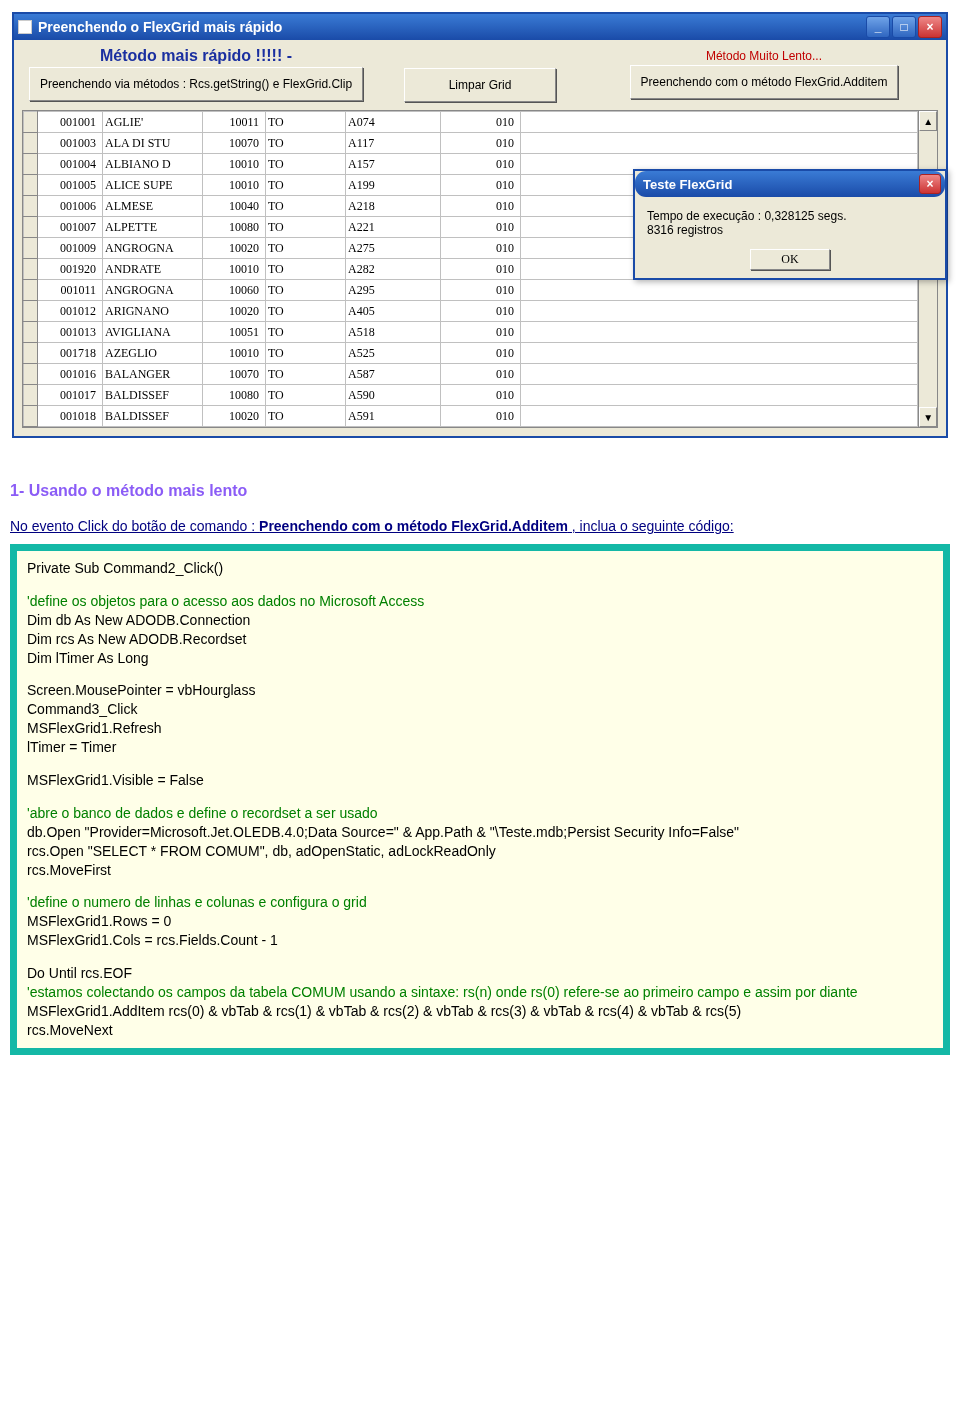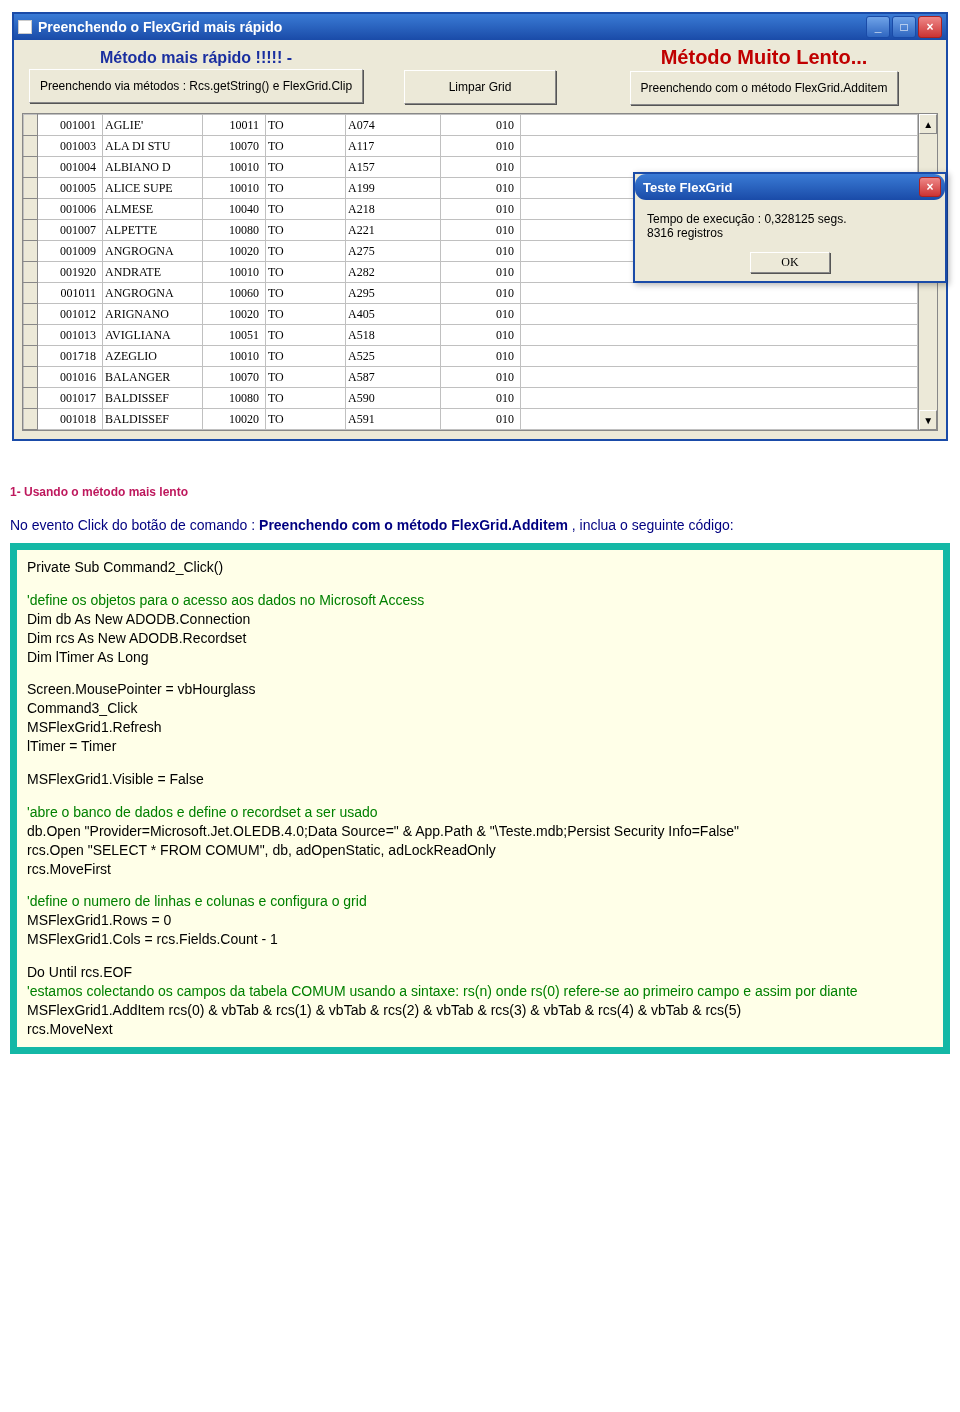--- a/index.html
+++ b/index.html
@@ -64,22 +64,22 @@
     text-align: center;
   }
   .panel-label-blue {
     color: #1a2fa0;
     font-weight: bold;
     font-size: 16px;
     font-family: Verdana, sans-serif;
   }
   .panel-label-red {
     color: #c00000;
-    font-weight: bold;
-    font-size: 20px;
+    font-weight: normal;
+    font-size: 12px;
     font-family: Verdana, sans-serif;
   }
   .win-button {
     display: inline-block;
     background: #ece9d8;
     border: 1px solid #888;
     border-top-color:#fff; border-left-color:#fff;
     box-shadow: 1px 1px 0 #555;
     font-family: Tahoma, sans-serif;
     font-size: 12px;
@@ -190,25 +190,25 @@
     font-family:Tahoma;font-size:12px;
     cursor:pointer;
   }
   
   .article {
     padding: 20px 10px 10px 10px;
     font-family: Verdana, sans-serif;
     color: #000080;
   }
   .article h3 {
-    color:#be185d;
-    font-size:12px;
+    color:#8b5cf6;
+    font-size:16px;
     margin: 12px 0 18px 0;
   }
-  .article p { font-size:14px; margin:0 0 10px 0;}
+  .article p { font-size:14px; margin:0 0 10px 0;text-decoration:underline;}
   .codebox {
     background:#ffffe8;
     border:7px solid #14b8a6;
     padding: 8px 10px;
     font-family: Verdana, sans-serif;
     font-size:14px;
     color:#000;
     line-height:1.35;
   }
   .codebox .comment { color:#008000; }

